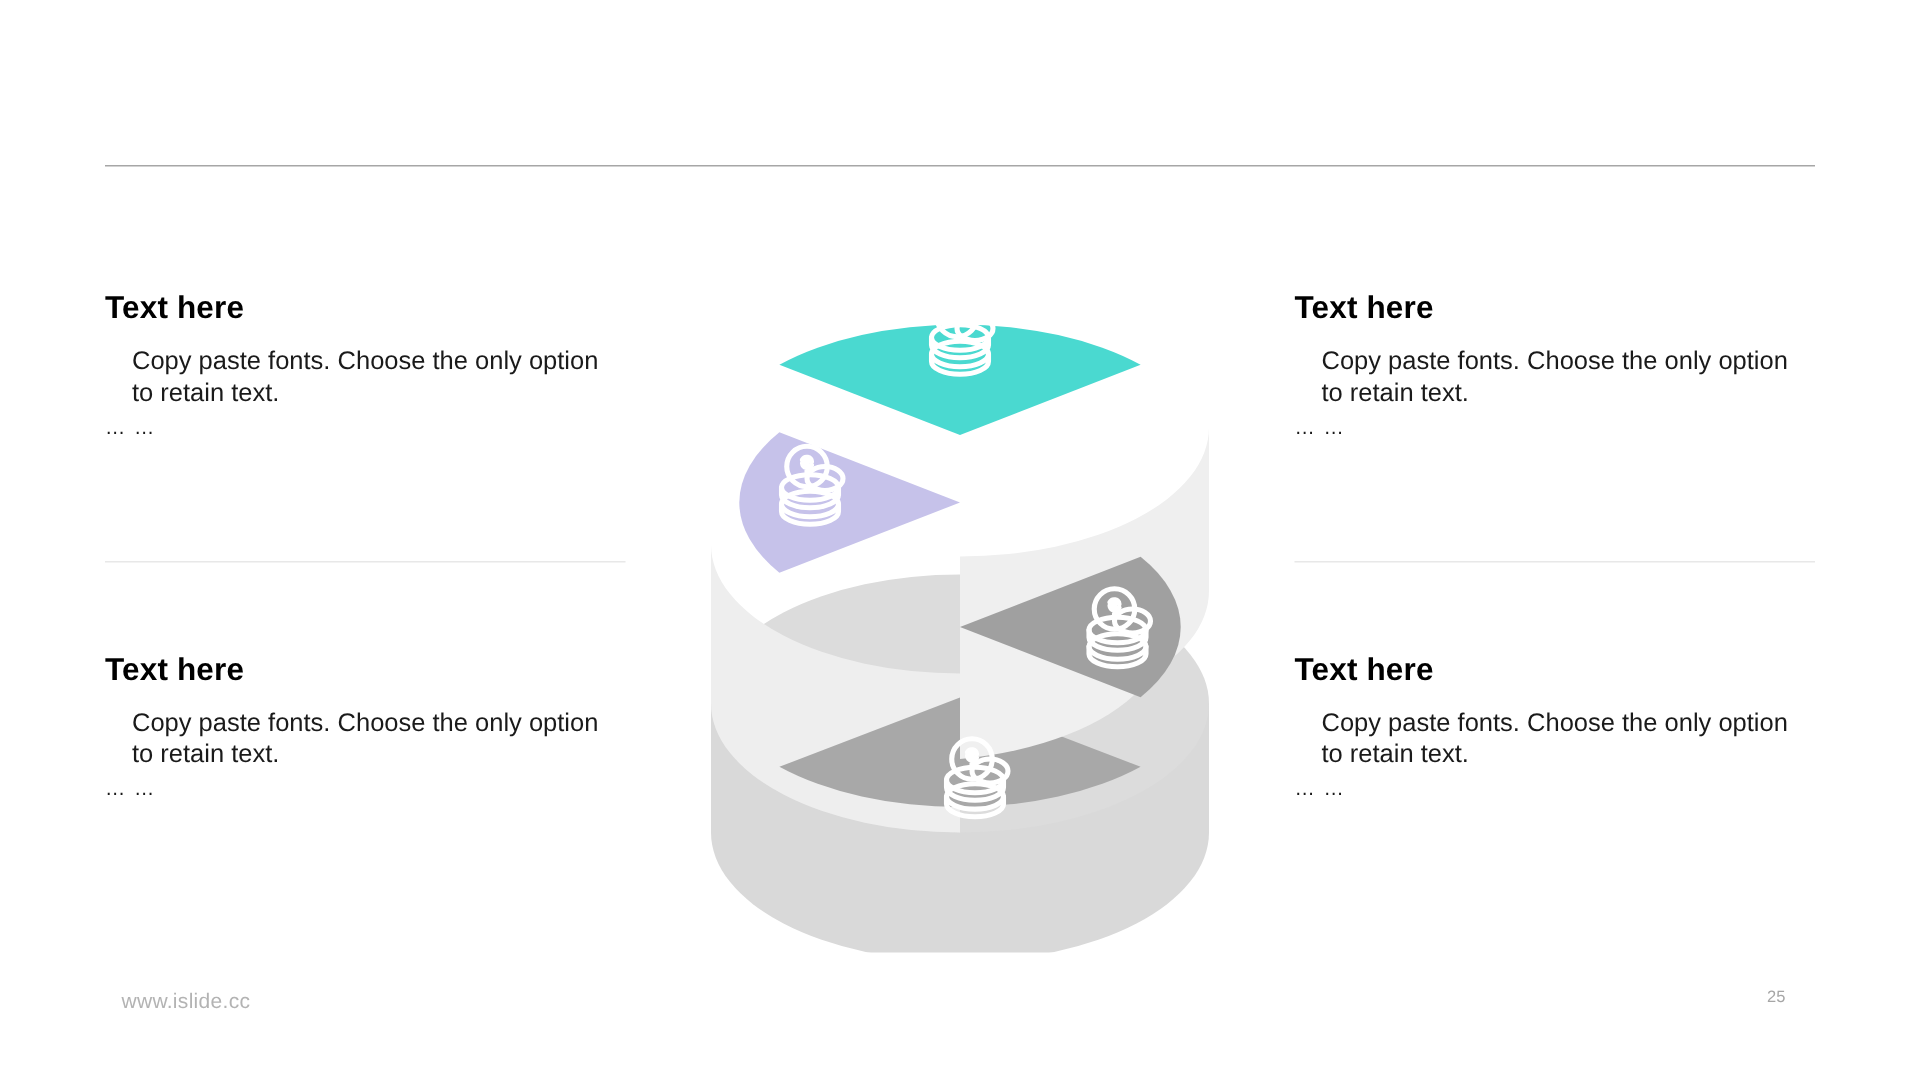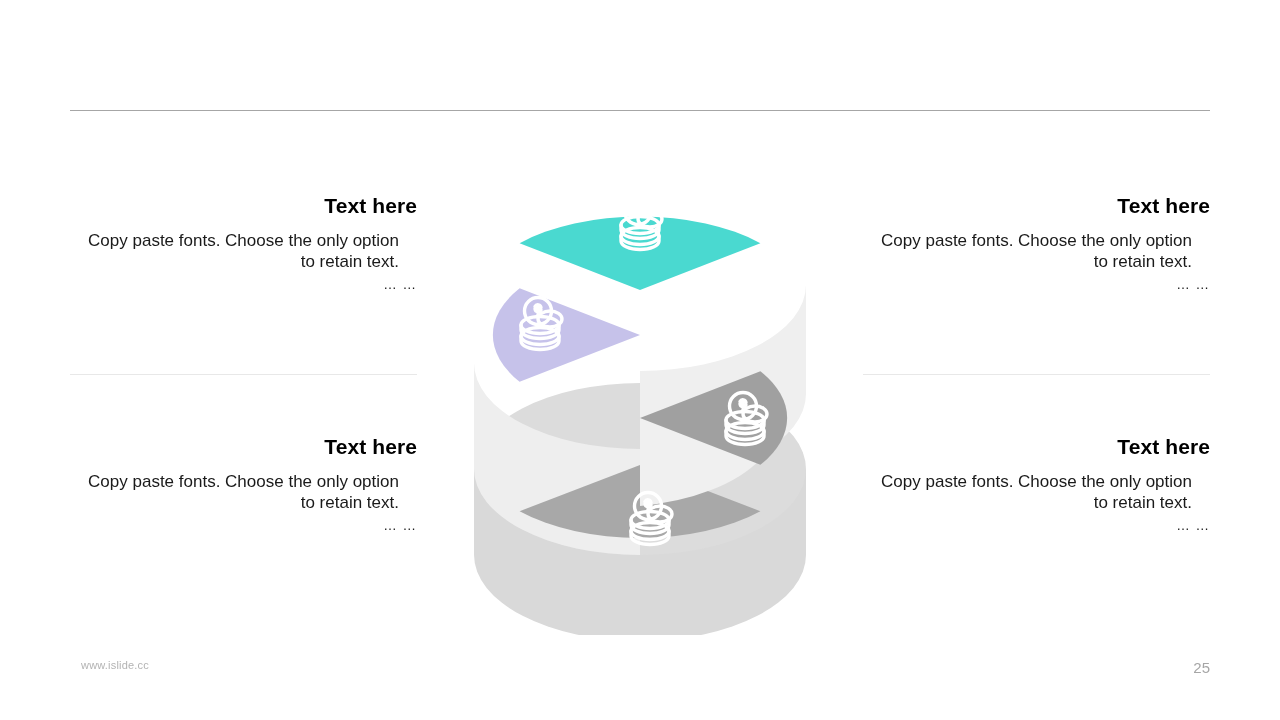--- a/index.html
+++ b/index.html
@@ -23,21 +23,21 @@
     top: 110px;
     width: 1140px;
     height: 1px;
     background: #a6a6a6;
   }
 
   
   .block {
     position: absolute;
     width: 347px;
-    text-align: right;
+    text-align: left;
   }
   .block.tl { left: 70px;  top: 193px; }
   .block.tr { left: 863px; top: 193px; }
   .block.bl { left: 70px;  top: 434px; }
   .block.br { left: 863px; top: 434px; }
 
   .block-title {
     font-size: 21px;
     font-weight: bold;
     color: #000000;
@@ -79,31 +79,31 @@
     width: 370px;
     height: 460px;
   }
   .graphic svg { display: block; }
 
   
   .footer-url {
     position: absolute;
     left: 81px;
     top: 659px;
-    font-size: 11px;
+    font-size: 14px;
     color: #b3b3b3;
     letter-spacing: 0.2px;
   }
   .footer-page {
     position: absolute;
     left: 1178px;
     top: 659px;
     width: 32px;
-    text-align: right;
-    font-size: 15px;
+    text-align: left;
+    font-size: 11px;
     color: #a6a6a6;
   }
 </style>
 </head>
 <body>
 
 <div class="top-rule"></div>
 
 <div class="block tl">
   <div class="block-title">Text here</div>

